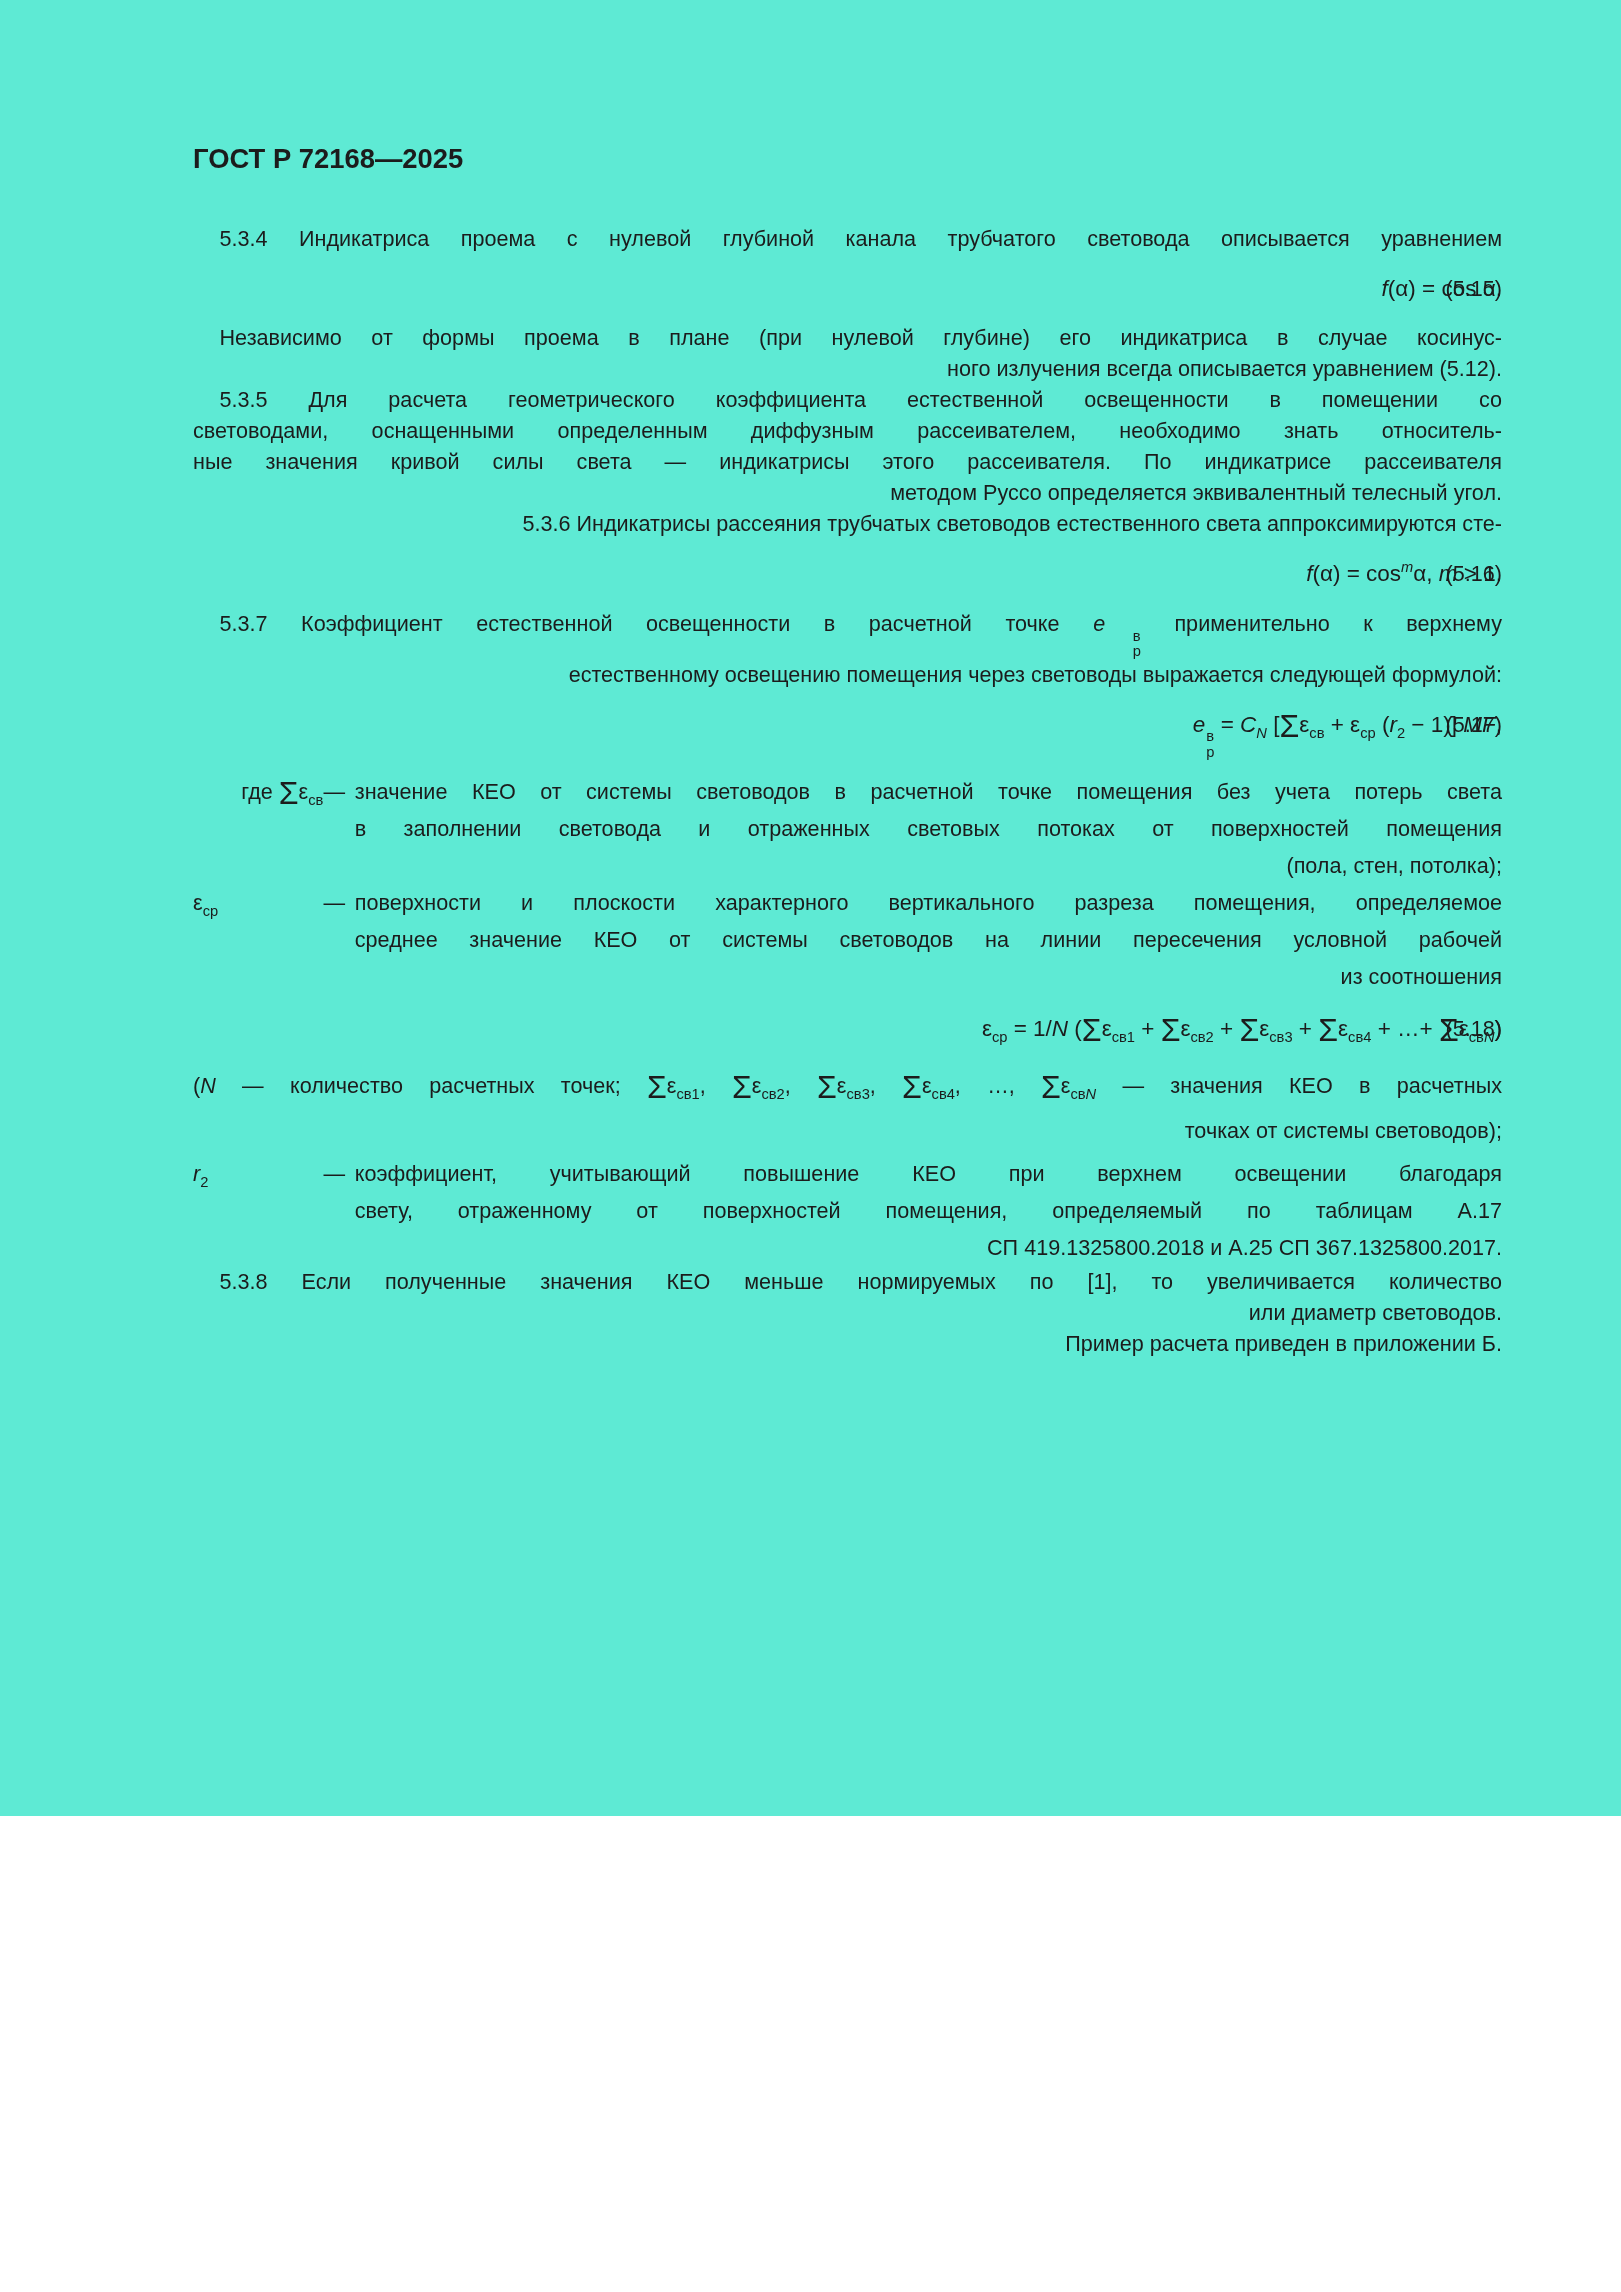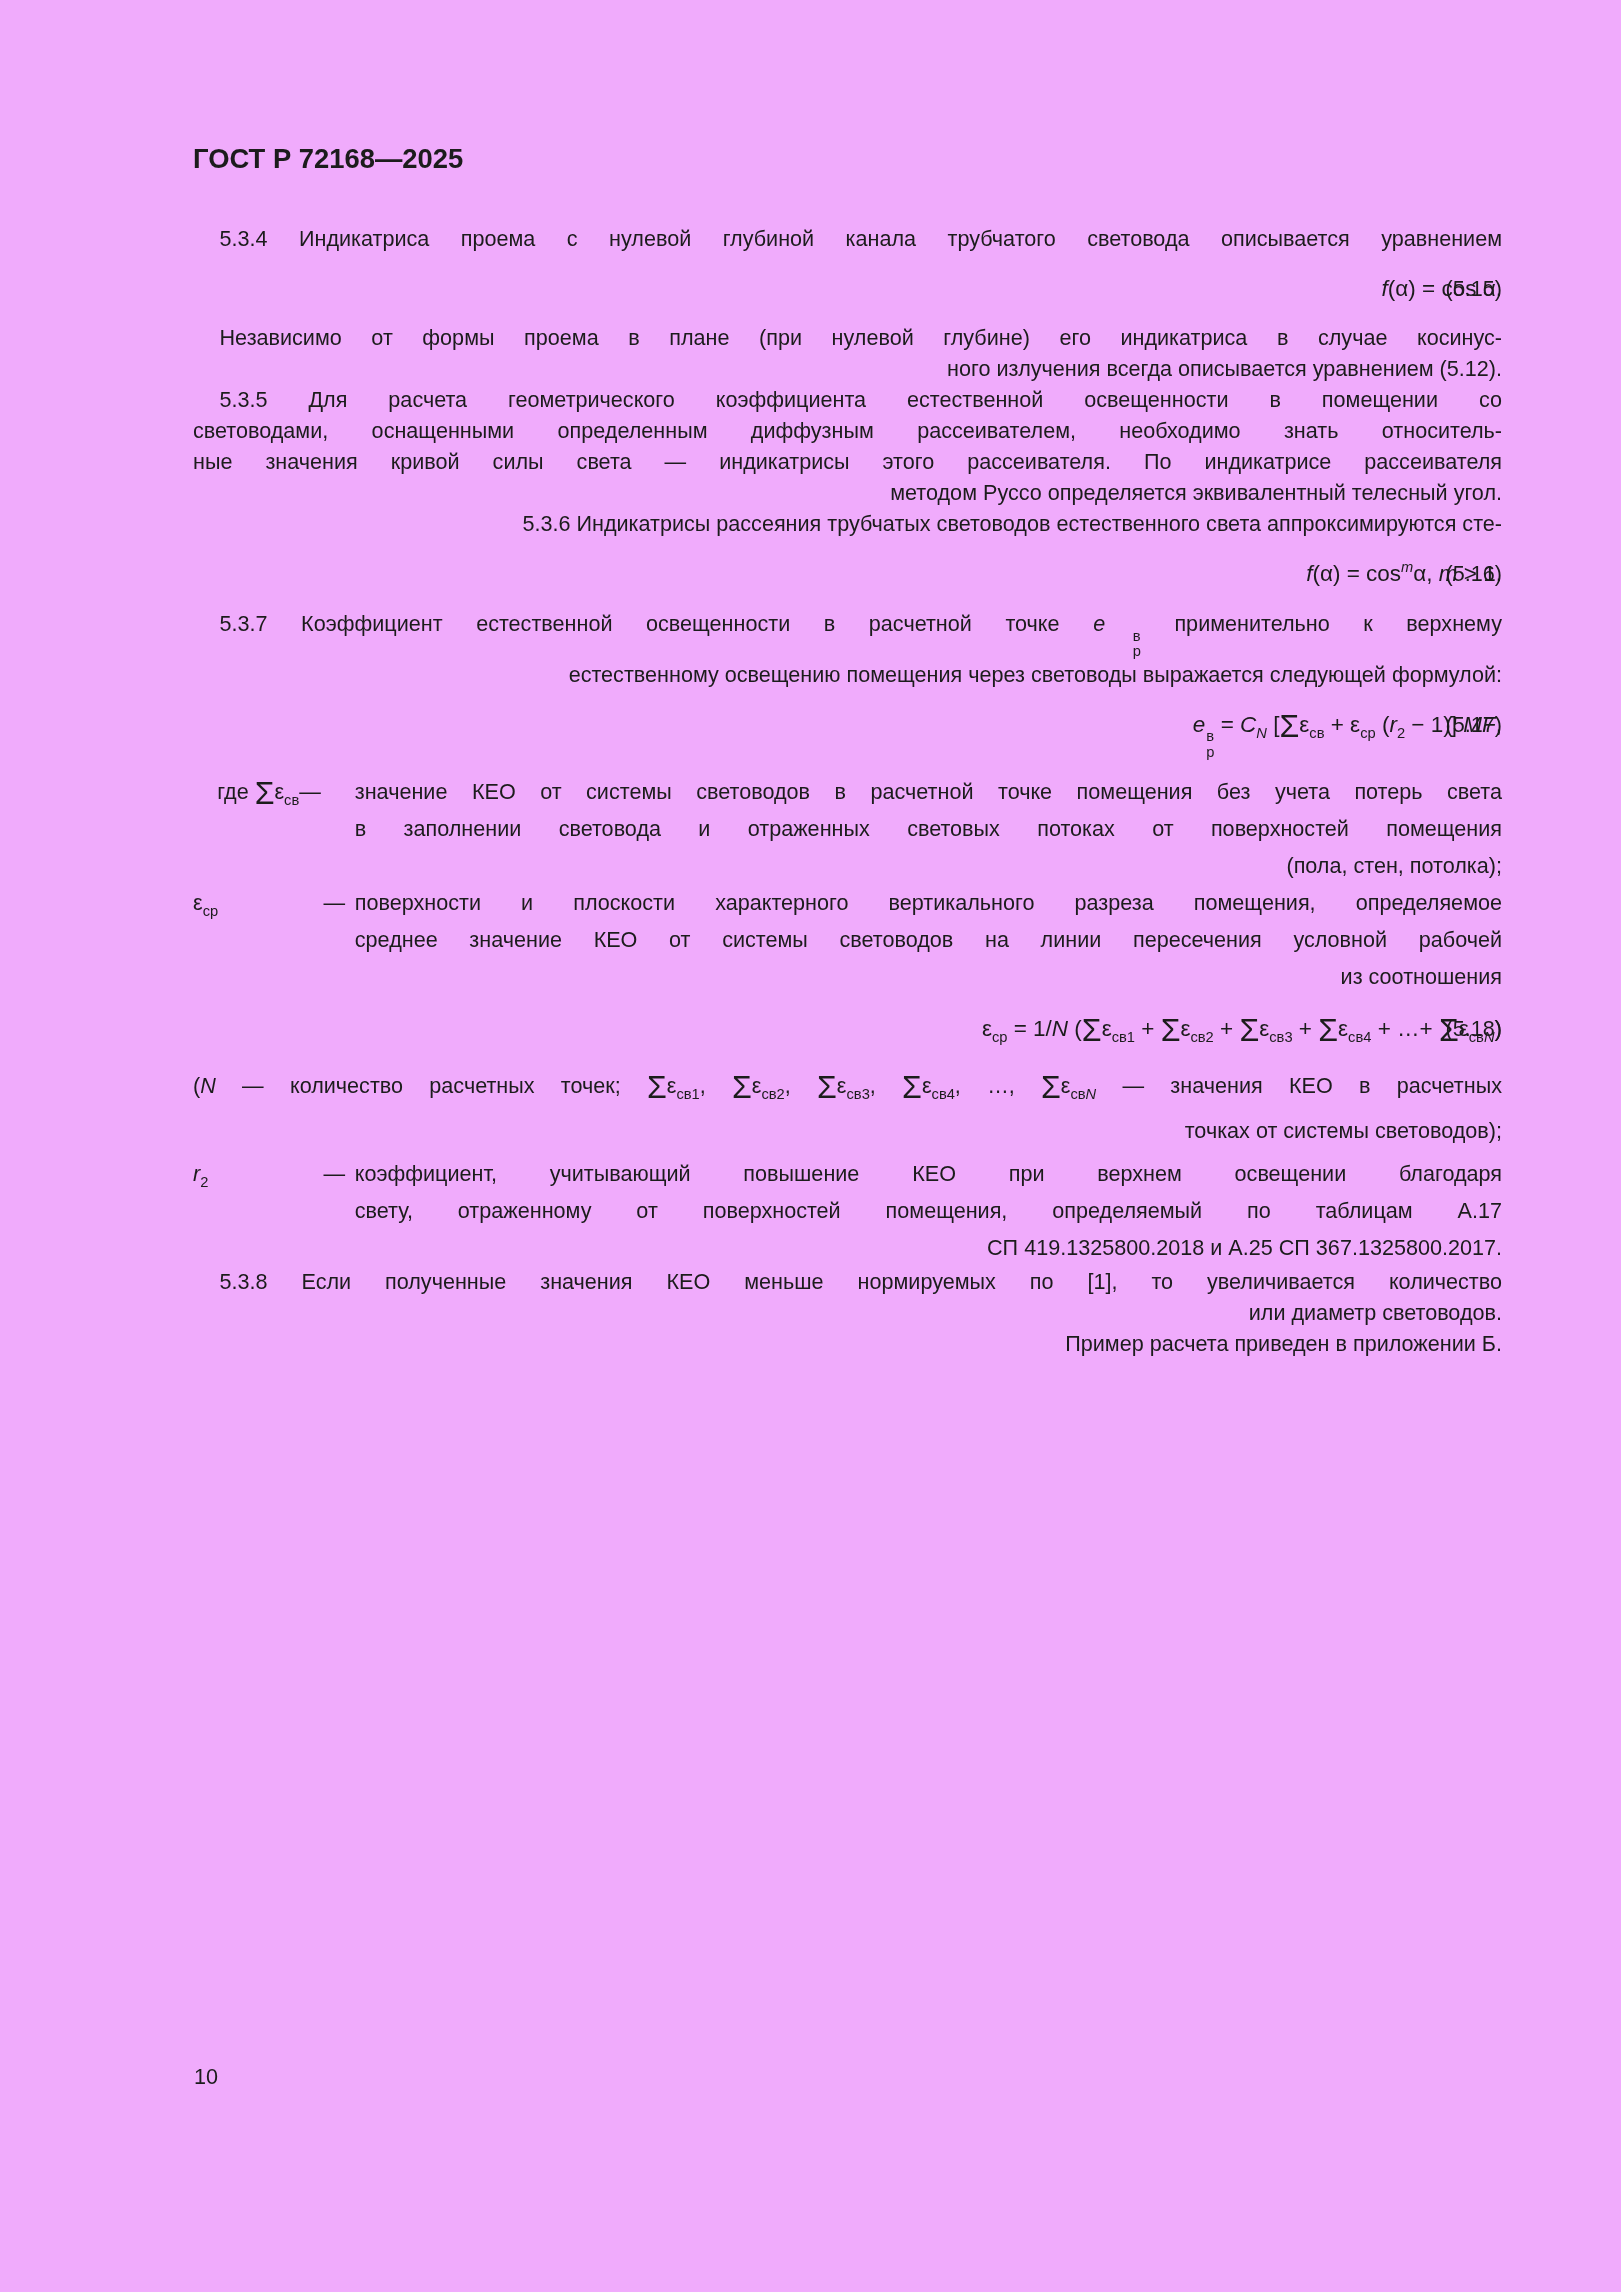--- a/index.html
+++ b/index.html
@@ -1,19 +1,19 @@
 <!DOCTYPE html>
 <html><head>
 <meta charset="utf-8">
 <style>
   html,body{margin:0;padding:0;background:#ffffff;}
   .page{
     position:relative;
-    width:1621px;height:2292px;
-    background:#f0abfc;
+    width:1621px;height:1816px;
+    background:#5eead4;
     color:#1c1c1c;
     font-family:"Liberation Sans",sans-serif;
     font-size:21.6px;
     overflow:hidden;
   }
   .content{position:absolute;left:193px;top:143px;width:1309px;}
   .doc-header{font-weight:bold;font-size:27.4px;line-height:31px;margin-bottom:49px;}
   .p{line-height:31px;}
   .tline{text-align:right;white-space:nowrap;}
   .j-butlast .tline:not(:last-child),
@@ -24,21 +24,21 @@
   sub{font-size:14.7px;vertical-align:-5.9px;line-height:0;}
   sup{font-size:14.7px;vertical-align:8.8px;line-height:0;}
   sub i, sup i{font-size:inherit;}
   .sg{font-size:32px;line-height:0;vertical-align:-4.9px;}
   .ss{display:inline-flex;flex-direction:column;align-items:flex-start;line-height:1;font-size:14.7px;vertical-align:-9.8px;margin-left:1px;gap:1px;}
   .formula-row{position:relative;text-align:right;line-height:43px;margin:12.7px 0;font-size:22.5px;}
   .f-num{position:absolute;right:0;top:0;font-size:21.6px;font-style:normal;}
   .defs{margin-top:2px;}
   .def-row{display:flex;line-height:37px;}
   .def-label{flex:0 0 152px;display:flex;align-items:baseline;}
-  .def-label.spread{justify-content:center;}
+  .def-label.spread{justify-content:flex-end;}
   .def-label.right{justify-content:space-between;gap:15.7px;}
   .def-text{flex:1;padding-left:9.8px;}
   .def-text .tline{line-height:37px;}
   .bigp .tline{line-height:45px;}
   .page-number{position:absolute;left:194px;top:2064px;font-size:21.6px;line-height:25.5px;}
 </style>
 </head>
 <body>
 
 <div class="page">

